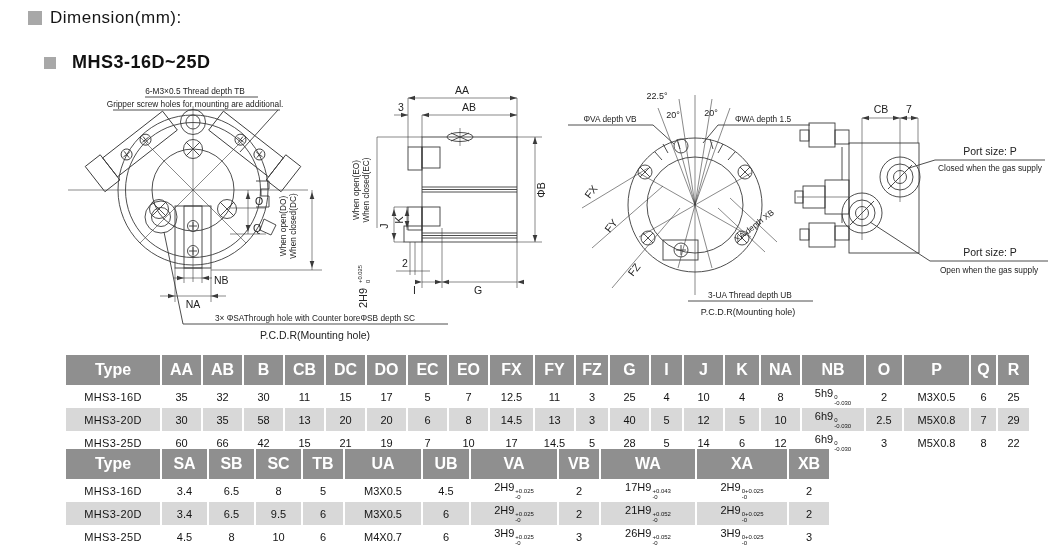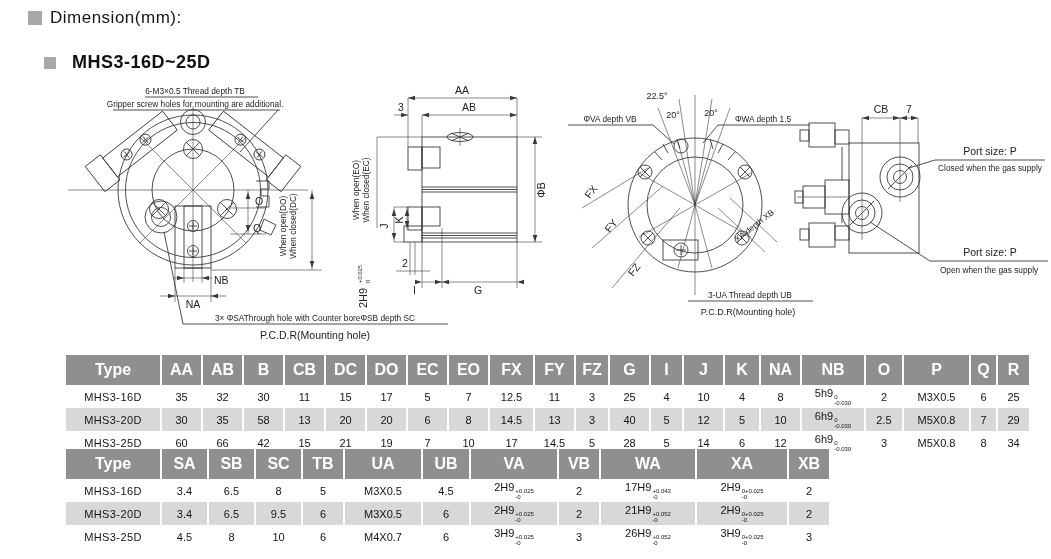--- a/index.html
+++ b/index.html
@@ -473,21 +473,21 @@
           <td>14</td>
           <td>6</td>
           <td>12</td>
           <td><span>6h9</span><span class="tol">
               <span>0</span>
               <span>-0.030</span>
             </span></td>
           <td>3</td>
           <td>M5X0.8</td>
           <td>8</td>
-          <td>34</td>
+          <td>22</td>
         </tr>
       </tbody>
     </table>
   <table style="left:64px;top:449px">
       <colgroup>
         <col style="width: 94px;">
         <col style="width: 45px;">
         <col style="width: 45px;">
         <col style="width: 45px;">
         <col style="width: 40px;">

